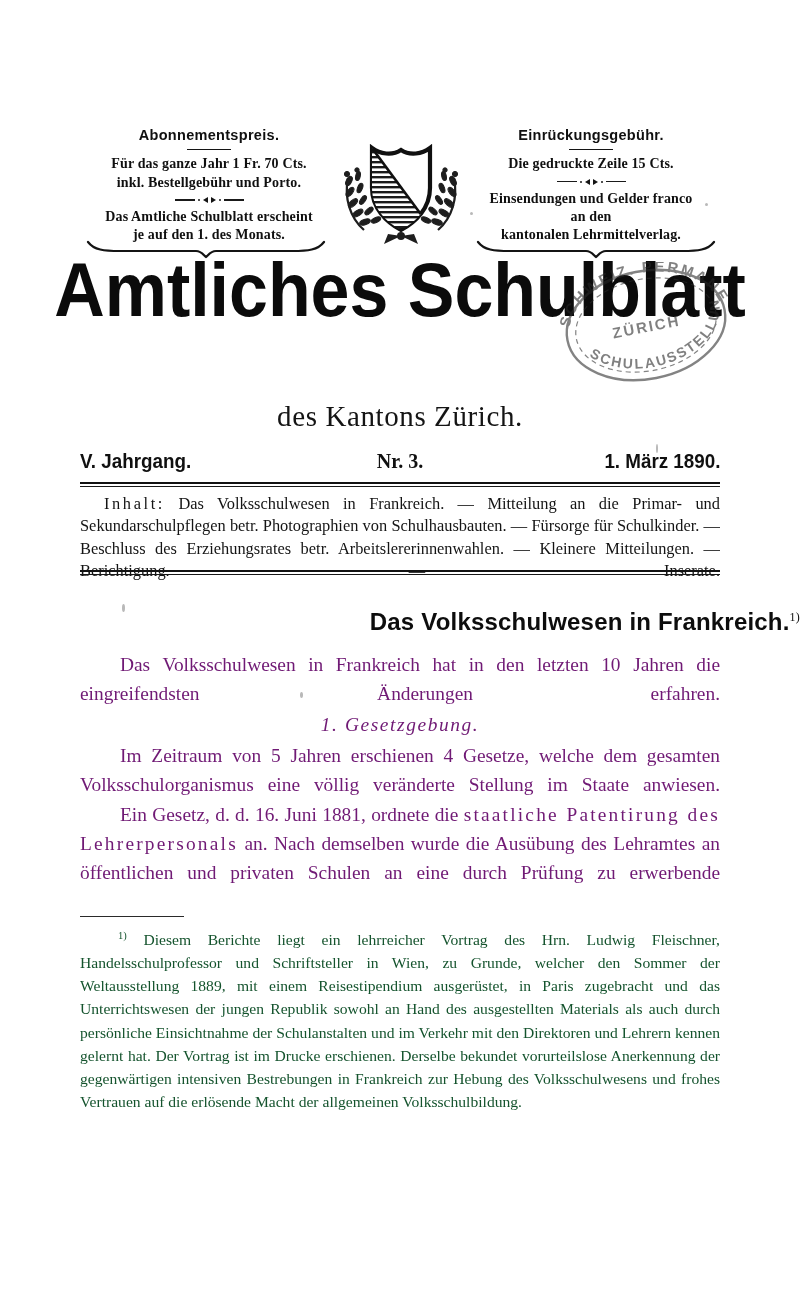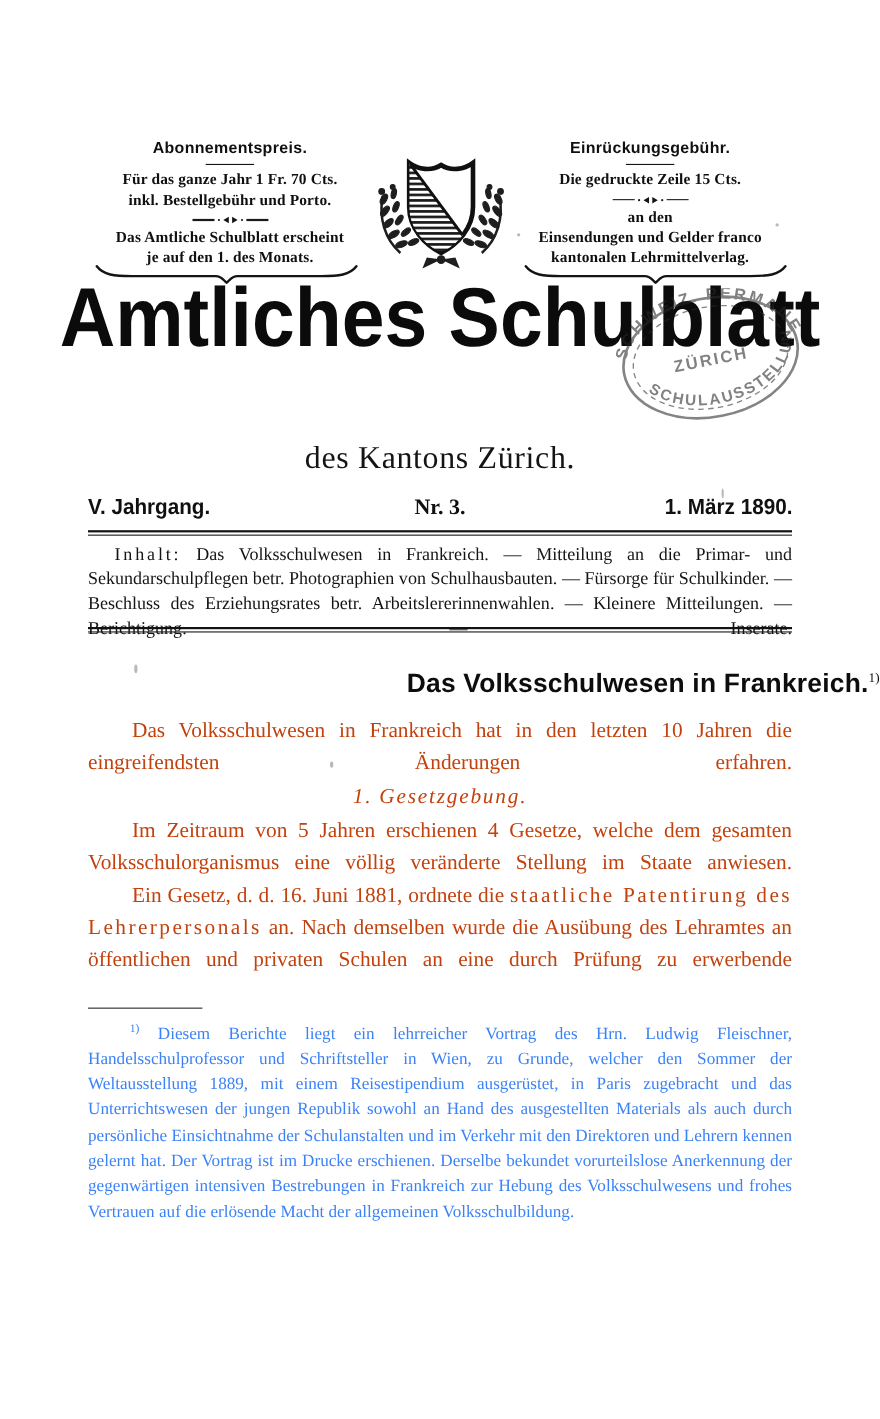--- a/index.html
+++ b/index.html
@@ -233,21 +233,21 @@
   }
 
   .body-text {
     position: absolute;
     left: 80px;
     top: 650px;
     width: 640px;
     font-size: 19.4px;
     line-height: 1.50;
     text-align: justify;
-    color: #c2410c;
+    color: #701a75;
   }
   .body-text p {
     margin: 0;
     text-indent: 40px;
     text-align: justify;
   }
   .body-text p.last-full { text-align-last: justify; }
   .sec-head {
     text-align: center !important;
     text-indent: 0 !important;
@@ -268,21 +268,21 @@
   }
   .footnote {
     position: absolute;
     left: 80px;
     top: 928px;
     width: 640px;
     font-size: 15.6px;
     line-height: 1.48;
     text-align: justify;
     text-align-last: left;
-    color: #3b82f6;
+    color: #14532d;
   }
   .footnote .fn-indent { padding-left: 38px; }
   .footnote sup { font-size: 10.5px; vertical-align: super; }
 
   .speck {
     position: absolute;
     background: #b9b9b9;
     border-radius: 50%;
     pointer-events: none;
   }
@@ -316,22 +316,22 @@
       <div class="rule-short"></div>
       <div class="head-line">Die gedruckte Zeile 15 Cts.</div>
       <div class="ornament">
         <span class="dash"></span>
           <span class="dot"></span>
           <span class="bow l"></span>
           <span class="bow r"></span>
           <span class="dot"></span>
           <span class="dash"></span>
       </div>
+      <div class="head-line">Einsendungen und Gelder franco</div>
       <div class="head-line">an den</div>
-      <div class="head-line">Einsendungen und Gelder franco</div>
       <div class="head-line">kantonalen Lehrmittelverlag.</div>
     </div>
   </div>
 
   <div class="arms">
     <svg viewBox="0 0 134 126" width="134" height="126" aria-hidden="true">
       <defs>
         <pattern id="hatch" width="5" height="5" patternUnits="userSpaceOnUse" patternTransform="rotate(0)">
           <rect width="5" height="5" fill="#ffffff"></rect>
           <rect width="5" height="2.4" fill="#1a1a1a"></rect>

